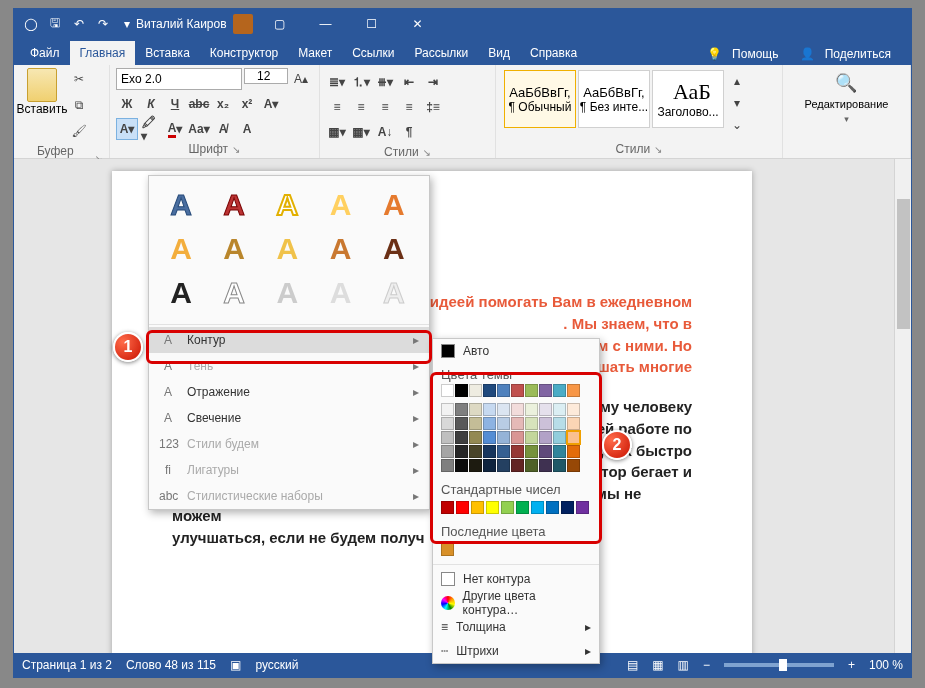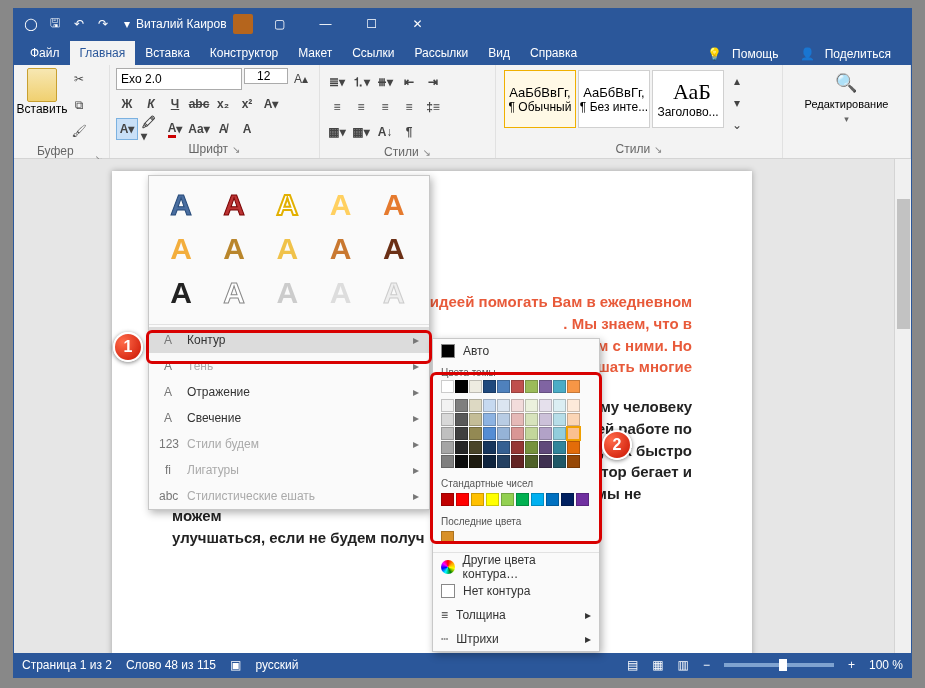--- a/index.html
+++ b/index.html
@@ -61,21 +61,21 @@
 .te-item .ic { width: 18px; color: #777; text-align: center; }
 .te-item .arrow { margin-left: auto; color: #777; }
 .te-item.highlight { background: #dcdcdc; }
 .te-item.dim { color: #aaa; }
 .red-frame { position: absolute; border: 3px solid #d80000; border-radius: 6px; pointer-events: none; z-index: 30; }
 .callout { position: absolute; width: 30px; height: 30px; border-radius: 50%; background: radial-gradient(circle at 30% 30%, #ff6b4a, #c91200); border: 2px solid #fff; box-shadow: 0 1px 4px rgba(0,0,0,.5); color: #fff; font-weight: 700; font-size: 16px; display: flex; align-items: center; justify-content: center; z-index: 40; }
 
 .outline-sub { position: absolute; left: 432px; top: 338px; width: 168px; background: #fafafa; border: 1px solid #c8c8c8; box-shadow: 2px 3px 8px rgba(0,0,0,.3); z-index: 20; }
 .os-item { height: 24px; display: flex; align-items: center; padding: 0 8px; gap: 8px; font-size: 12px; color: #333; }
 .os-item .sw { width: 14px; height: 14px; border: 1px solid #888; }
-.os-head { font-size: 10px; color: #555; padding: 4px 8px 2px; }
+.os-head { font-size: 13px; color: #555; padding: 4px 8px 2px; }
 .os-grid { display: grid; grid-template-columns: repeat(10, 13px); gap: 1px; padding: 0 8px 6px; }
 .os-grid .c { width: 13px; height: 13px; border: 1px solid rgba(0,0,0,.2); }
 .os-grid .c.sel { outline: 2px solid #f0a000; outline-offset: -1px; }
 .os-row { display: flex; gap: 2px; padding: 2px 8px 6px; }
 .os-row .c { width: 13px; height: 13px; border: 1px solid rgba(0,0,0,.2); }
 .launcher { font-size: 10px; color: #888; }
 </style>
 </head>
 <body>
 
@@ -318,21 +318,21 @@
     <span>Стили будем</span>
     <span class="arrow">▸</span>
   </div>
   <div class="te-item dim">
     <span class="ic">fi</span>
     <span>Лигатуры</span>
     <span class="arrow">▸</span>
   </div>
   <div class="te-item dim">
     <span class="ic">abc</span>
-    <span>Стилистические ешать</span>
+    <span>Стилистические наборы</span>
     <span class="arrow">▸</span>
   </div>
 </div>
 
 <div class="outline-sub">
   <div class="os-item">
     <span class="sw" style="background:#000"></span>
     <span>Авто</span>
   </div>
   <div class="os-head">Цвета темы</div>
@@ -412,26 +412,26 @@
       <div class="c" style="background: rgb(0, 112, 192);"></div>
       <div class="c" style="background: rgb(0, 32, 96);"></div>
       <div class="c" style="background: rgb(112, 48, 160);"></div>
     </div>
   <div class="os-head">Последние цвета</div>
   <div class="os-row">
     <div class="c" style="background:#d89028"></div>
   </div>
   <div class="te-sep"></div>
   <div class="os-item">
+    <span class="sw" style="background:#fff"></span>
+    <span>Нет контура</span>
+  </div>
+  <div class="os-item">
     <span style="width:14px;height:14px;border-radius:50%;background:conic-gradient(red,orange,yellow,green,cyan,blue,magenta,red)"></span>
     <span>Другие цвета контура…</span>
-  </div>
-  <div class="os-item">
-    <span class="sw" style="background:#fff"></span>
-    <span>Нет контура</span>
   </div>
   <div class="os-item">
     <span>≡</span>
     <span>Толщина</span>
     <span class="arrow" style="margin-left:auto">▸</span>
   </div>
   <div class="os-item">
     <span>┄</span>
     <span>Штрихи</span>
     <span class="arrow" style="margin-left:auto">▸</span>

